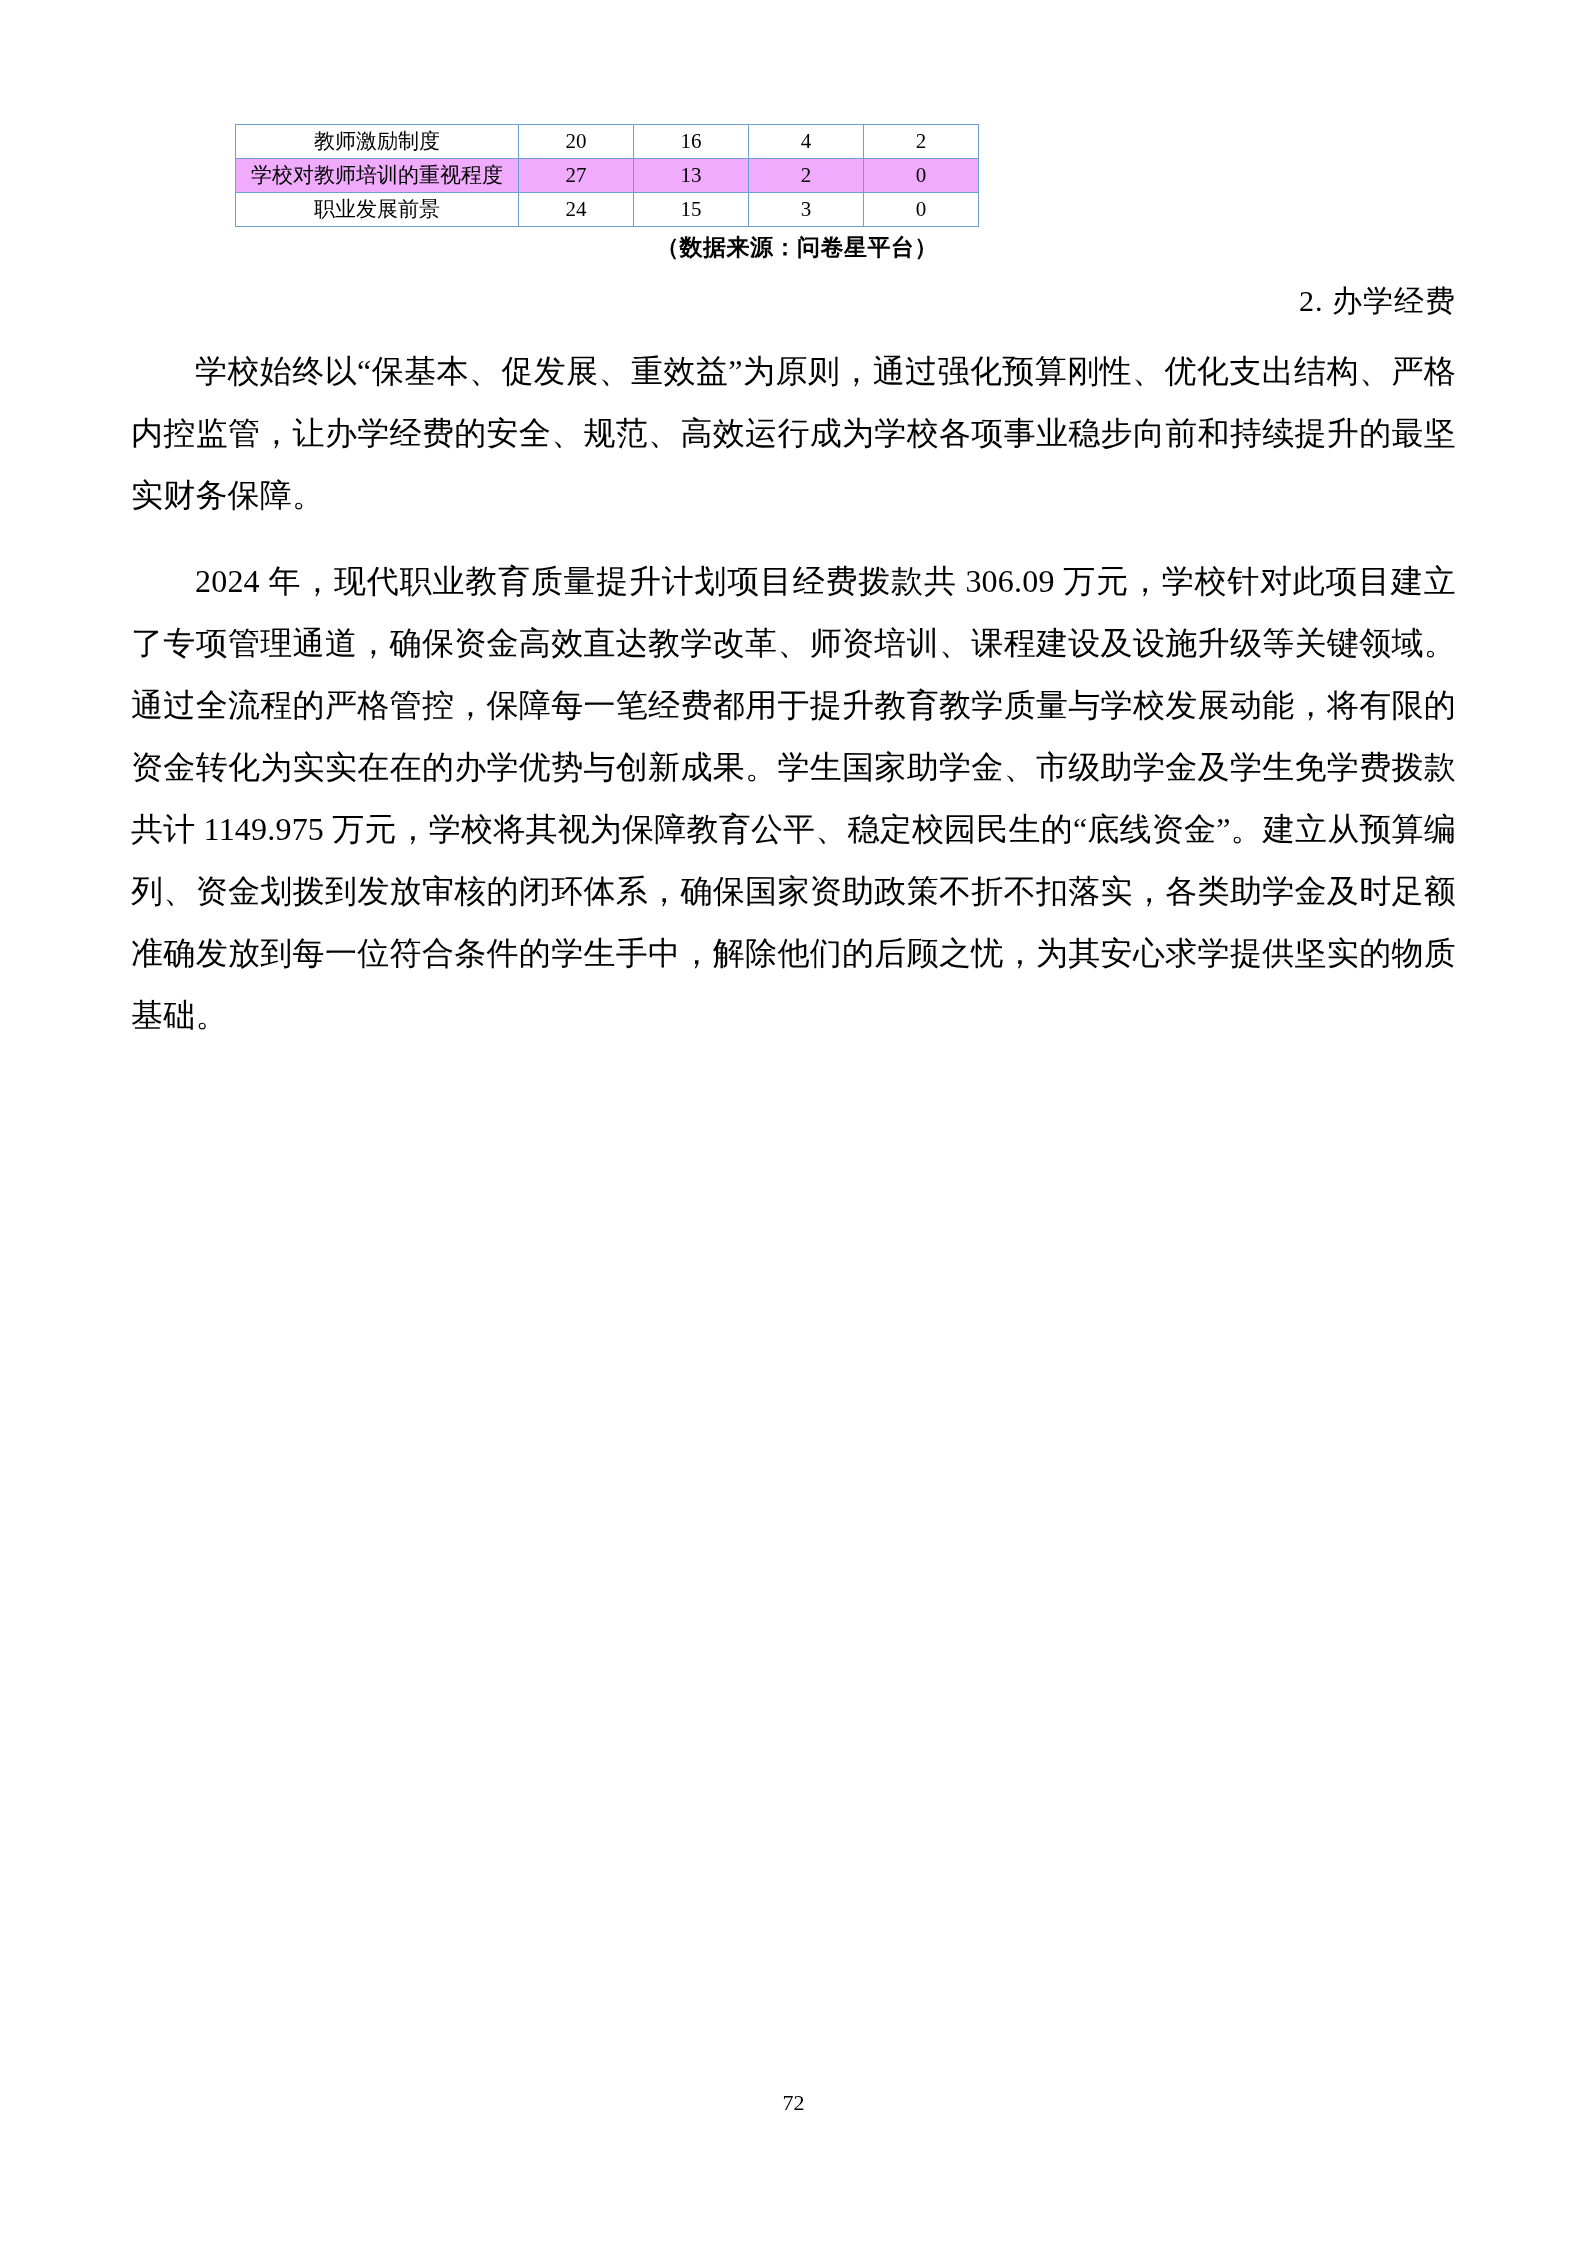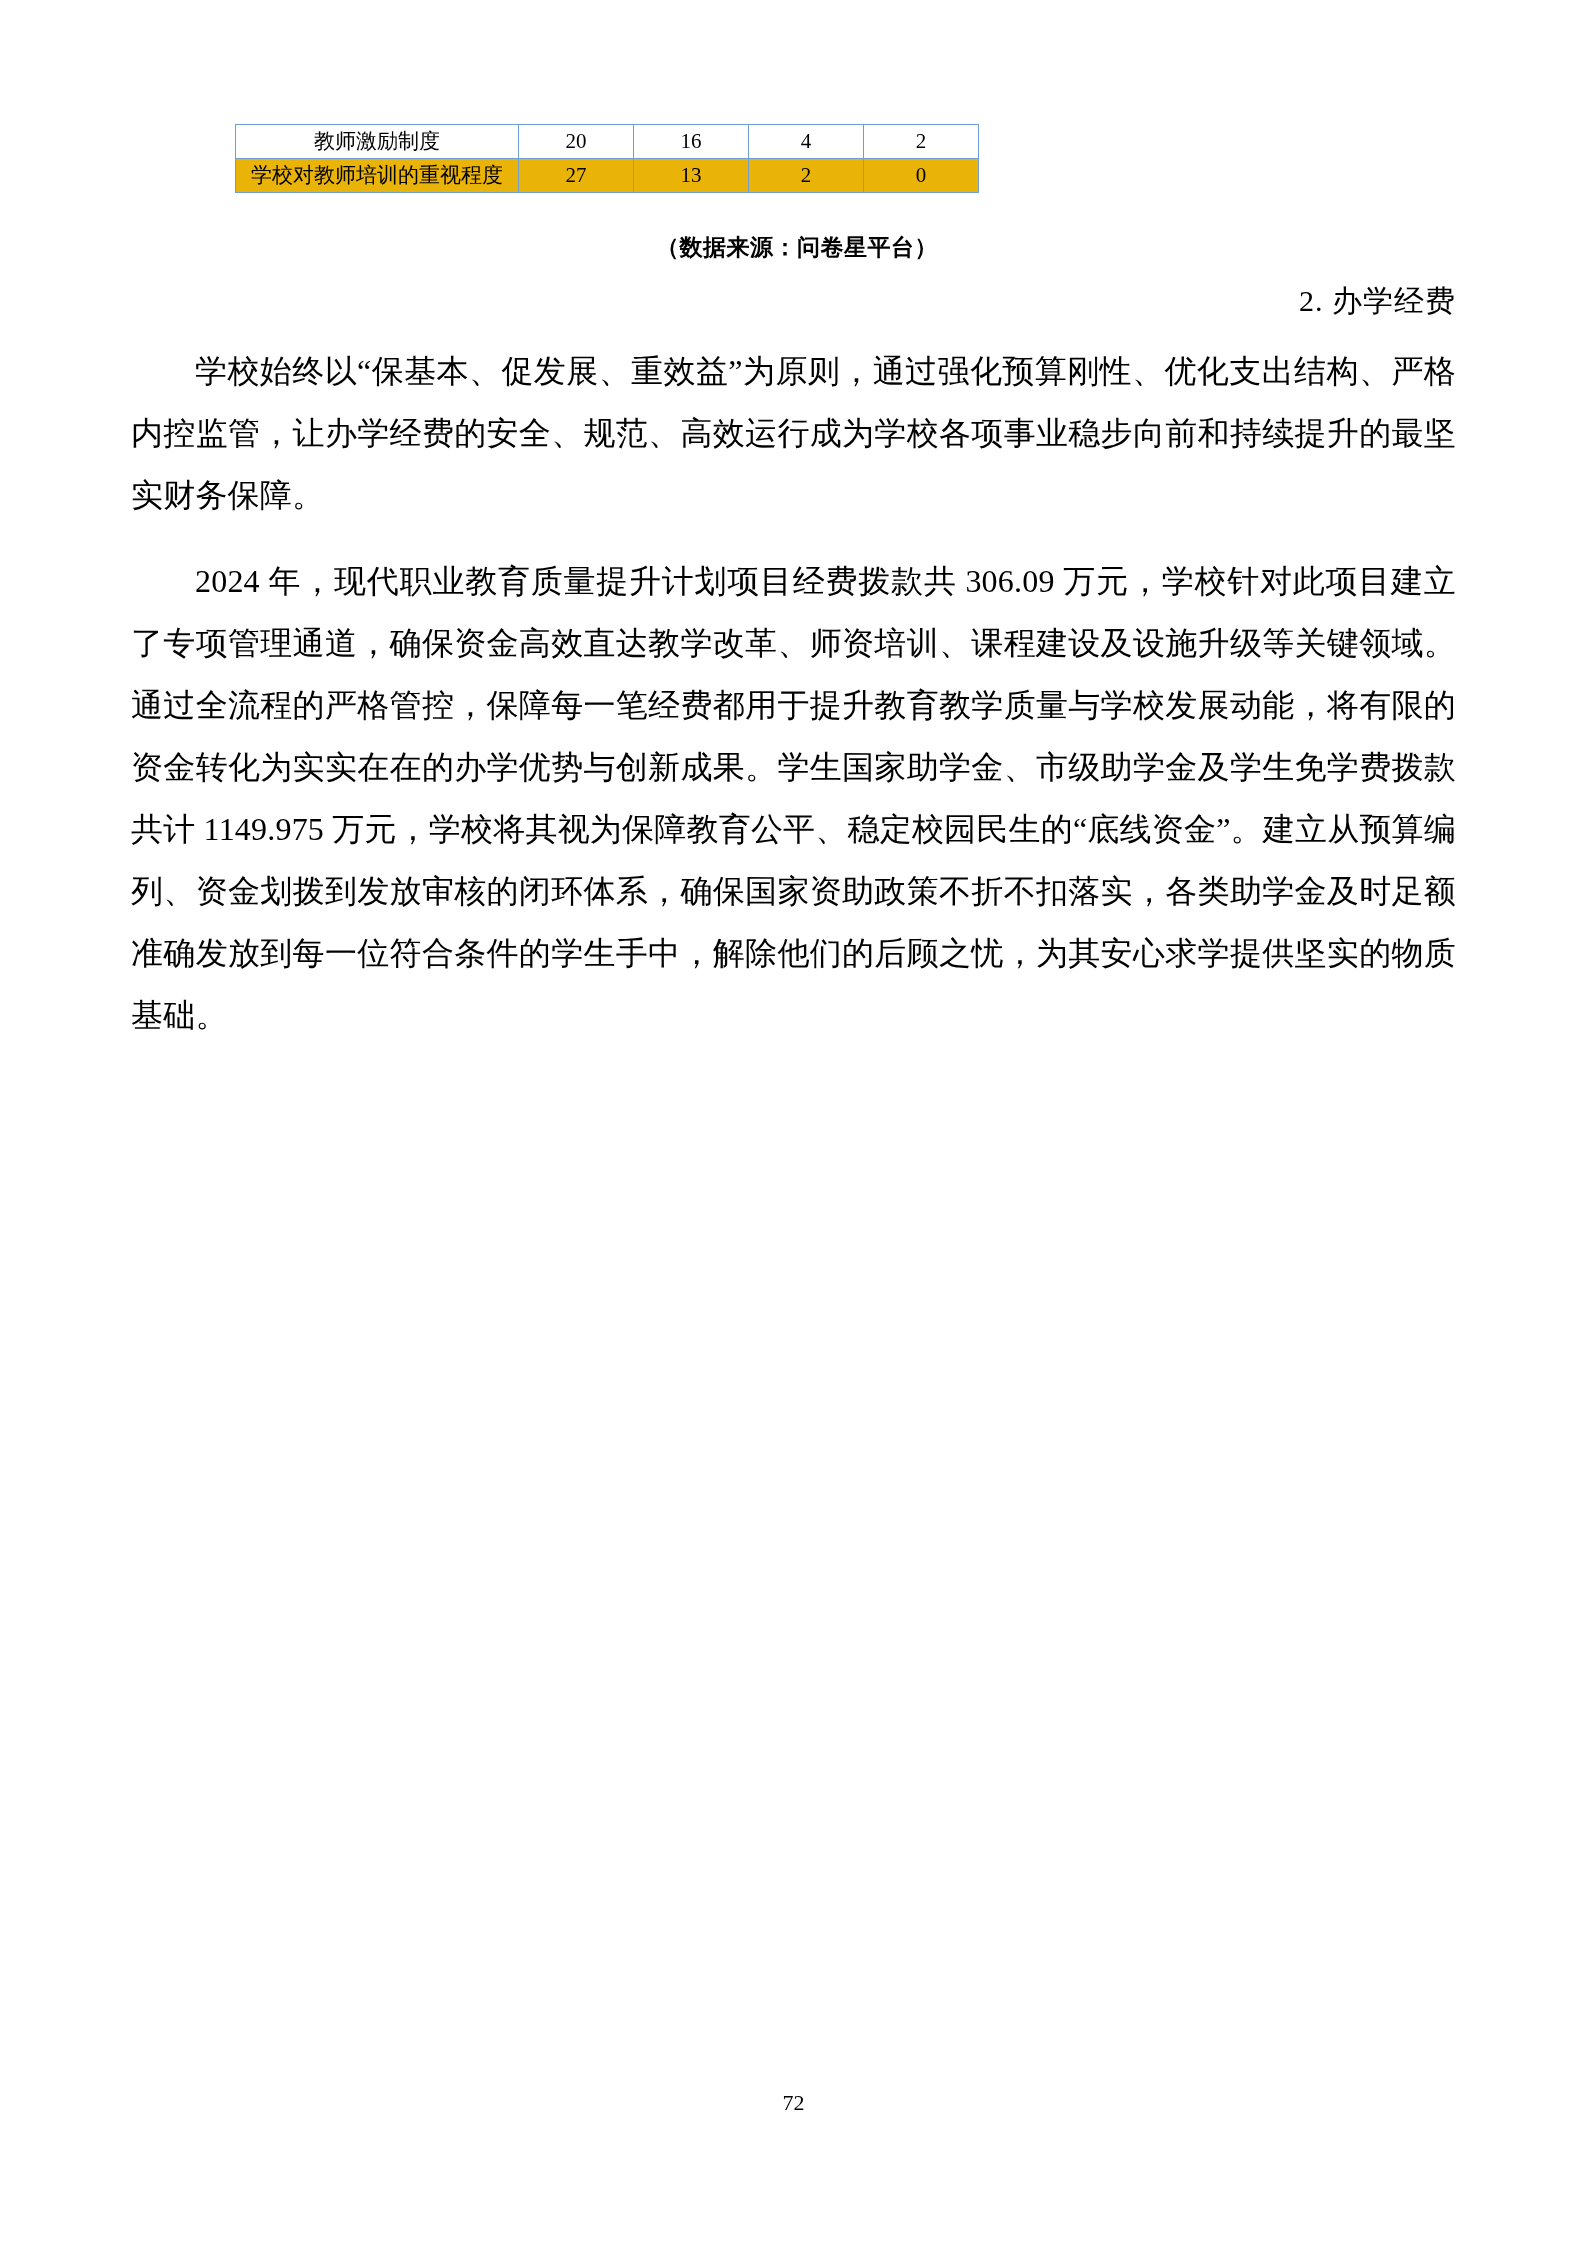--- a/index.html
+++ b/index.html
@@ -52,21 +52,21 @@
     white-space: nowrap;
   }
   table.survey td.label {
     width: 278px;
   }
   table.survey td.num {
     width: 110px;
     font-family: "Liberation Serif", "DejaVu Serif", serif;
   }
   table.survey tr.alt td {
-    background: #eab308;
+    background: #f0abfc;
   }
 
   
   .source-note {
     position: absolute;
     left: 196px;
     top: 232px;
     width: 742px;
     text-align: right;
     font-size: 23px;
@@ -136,20 +136,27 @@
           <td class="num">4</td>
           <td class="num">2</td>
         </tr>
         <tr class="alt">
           <td class="label">学校对教师培训的重视程度</td>
           <td class="num">27</td>
           <td class="num">13</td>
           <td class="num">2</td>
           <td class="num">0</td>
         </tr>
+        <tr>
+          <td class="label">职业发展前景</td>
+          <td class="num">24</td>
+          <td class="num">15</td>
+          <td class="num">3</td>
+          <td class="num">0</td>
+        </tr>
       </tbody>
     </table>
   </div>
 
   <div class="source-note">（数据来源：问卷星平台）</div>
 
   <div class="body-col heading" id="h-funding">2. 办学经费</div>
 
   <p class="body-col para" id="p-funding-1">学校始终以“保基本、促发展、重效益”为原则，通过强化预算刚性、优化支出结构、严格内控监管，让办学经费的安全、规范、高效运行成为学校各项事业稳步向前和持续提升的最坚实财务保障。</p>
 

